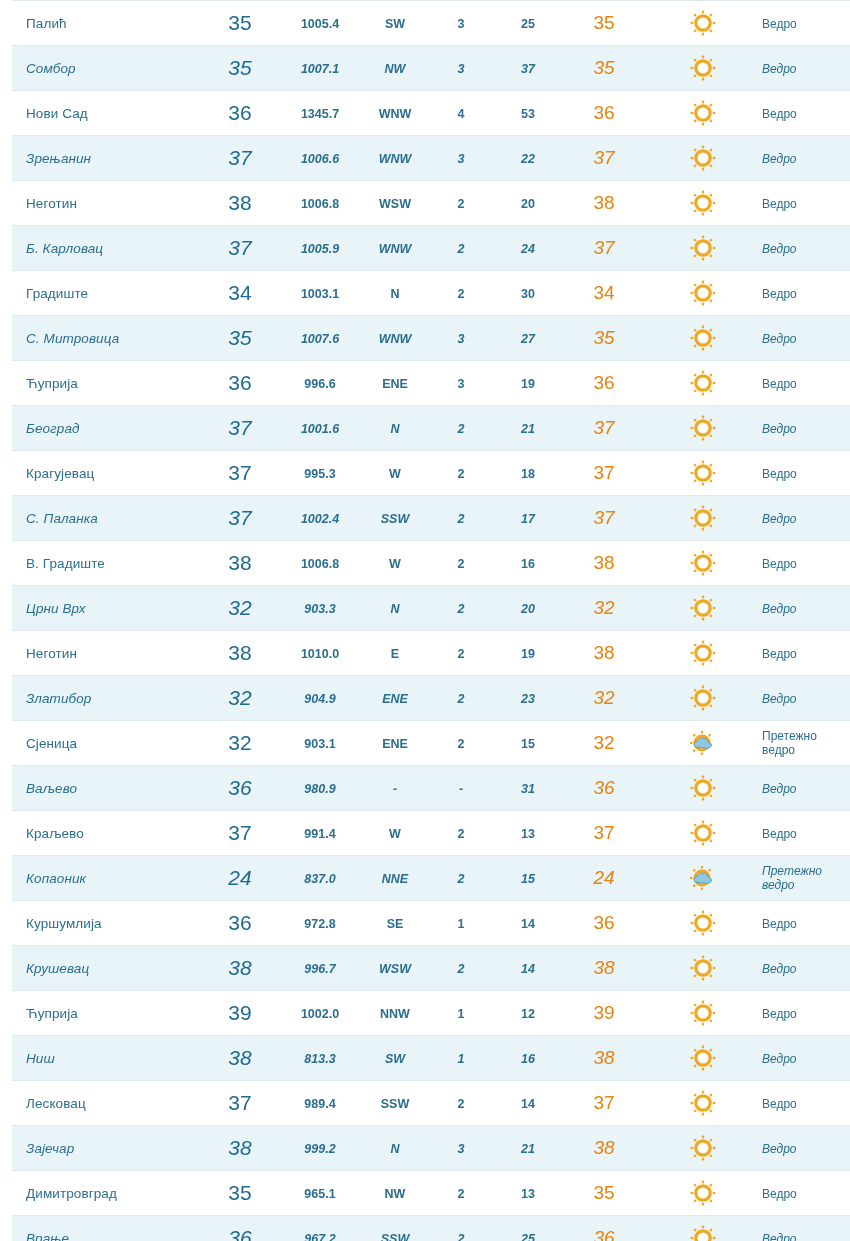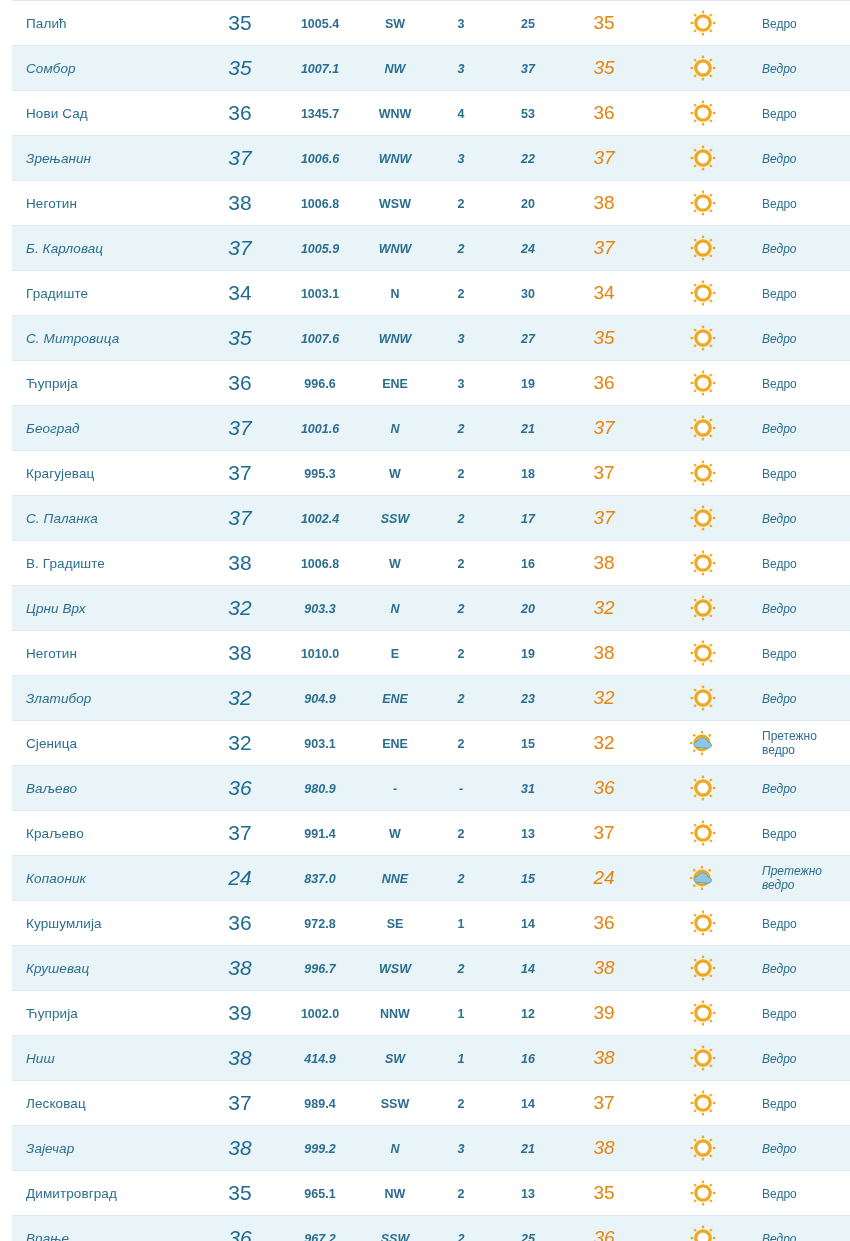--- a/index.html
+++ b/index.html
@@ -721,21 +721,21 @@
                   <line x1="6.0" y1="20.0" x2="4.2" y2="21.8"></line>
                 </g>
               </svg>
             </div>
           </td>
           <td class="c-desc"><span class="desc-txt">Ведро</span></td>
         </tr>
         <tr class="even">
           <td class="c-place"><span class="place-txt">Ниш</span></td>
           <td class="c-temp"><span class="temp-txt">38</span></td>
-          <td class="c-press"><span class="press-txt">414.9</span></td>
+          <td class="c-press"><span class="press-txt">813.3</span></td>
           <td class="c-dir"><span class="dir-txt">SW</span></td>
           <td class="c-wind"><span class="wind-txt">1</span></td>
           <td class="c-hum"><span class="hum-txt">16</span></td>
           <td class="c-feels"><span class="feels-txt">38</span></td>
           <td class="c-icon">
             <div class="icon-cell-inner">
               <svg class="wicon" width="26" height="26" viewBox="0 0 26 26" aria-hidden="true">
                 <circle cx="13" cy="13" r="7.2" fill="none" stroke="#f0a91e" stroke-width="3.2"></circle>
                 <circle cx="13" cy="13" r="4.6" fill="#ffffff"></circle>
                 <g stroke="#f0a91e" stroke-width="2.3" stroke-linecap="butt">

